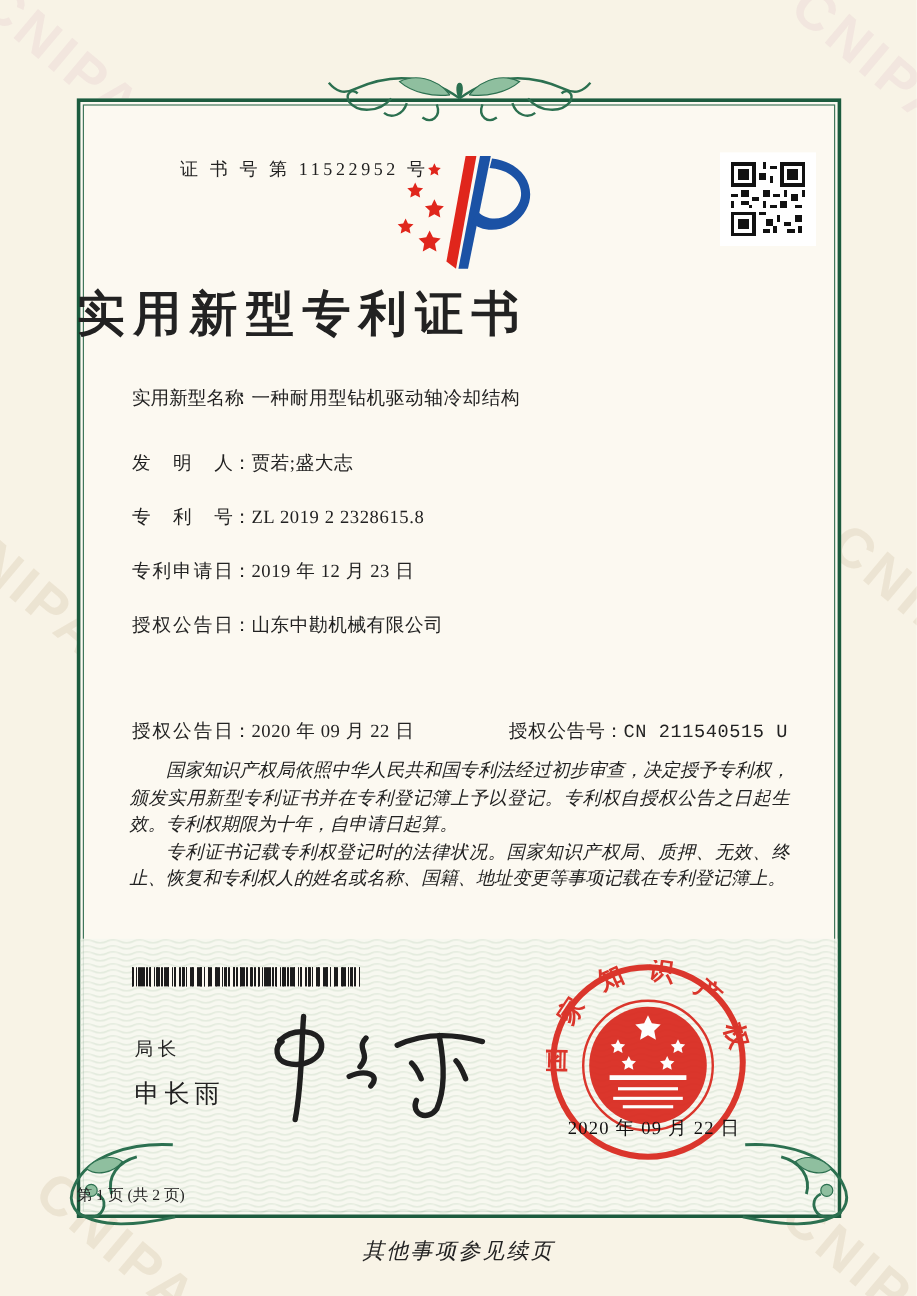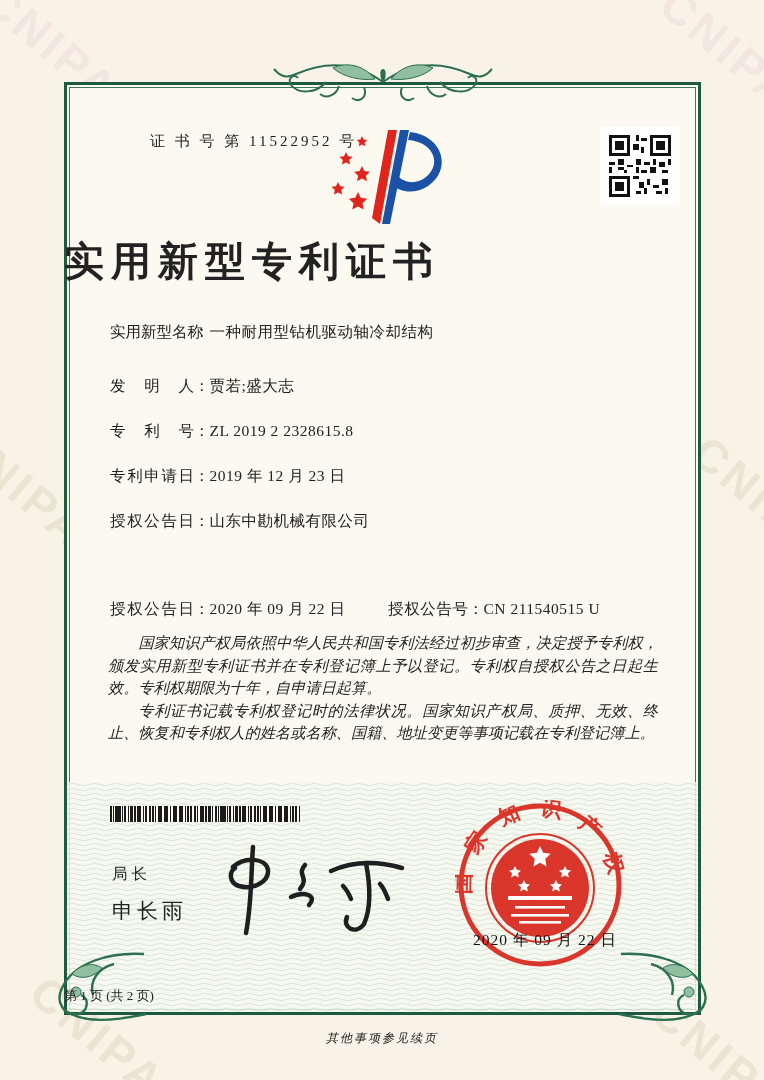--- a/index.html
+++ b/index.html
@@ -70,21 +70,21 @@
   .seal{ position:absolute; left:455px; top:800px; }
   .seal-date{
     position:absolute; left:460px; top:930px; width:170px; text-align:center;
     font-size:15.5px; letter-spacing:1px; color:#111;
   }
   .page-info{
     position:absolute; left:64px; top:987px; width:579px; text-align:left; font-size:13px;
   }
   .cont-note{
     position:absolute; left:0; top:1030px; width:764px; text-align:center;
-    font-size:12px; font-style:italic; letter-spacing:2px;
+    font-size:18px; font-style:italic; letter-spacing:2px;
   }
 </style>
 </head>
 <body>
 
 <div class="page">
 
   <div class="wm pink" style="left:-28px; top:18px;">CNIPA</div>
   <div class="wm pink" style="left:648px; top:22px;">CNIPA</div>
   <div class="wm" style="left:215px; top:150px; font-size:40px; opacity:.5;">CNIPA</div>
@@ -222,21 +222,21 @@
   </div>
   <div class="frow" style="top:466px;">
     <span class="flabel">专利申请日</span><span class="fcolon">：</span><span class="fvalue">2019 年 12 月 23 日</span>
   </div>
   <div class="frow" style="top:511px;">
     <span class="flabel">授权公告日</span><span class="fcolon">：</span><span class="fvalue">山东中勘机械有限公司</span>
   </div>
   <div class="frow" style="top:599px;">
     <span class="flabel">授权公告日</span><span class="fcolon">：</span><span class="fvalue">2020 年 09 月 22 日</span>
   </div>
-  <div class="frow" style="top:599px; left:388px;">
+  <div class="frow" style="top:599px; left:424px;font-family:Liberation Mono, monospace;">
     <span class="flabel" style="width:80px;">授权公告号</span><span class="fcolon">：</span><span class="fvalue">CN 211540515 U</span>
   </div>
 
   <div class="paras">
     <p>国家知识产权局依照中华人民共和国专利法经过初步审查，决定授予专利权，颁发实用新型专利证书并在专利登记簿上予以登记。专利权自授权公告之日起生效。专利权期限为十年，自申请日起算。</p>
     <p>专利证书记载专利权登记时的法律状况。国家知识产权局、质押、无效、终止、恢复和专利权人的姓名或名称、国籍、地址变更等事项记载在专利登记簿上。</p>
   </div>
 
   <div class="barcode"></div>
 

